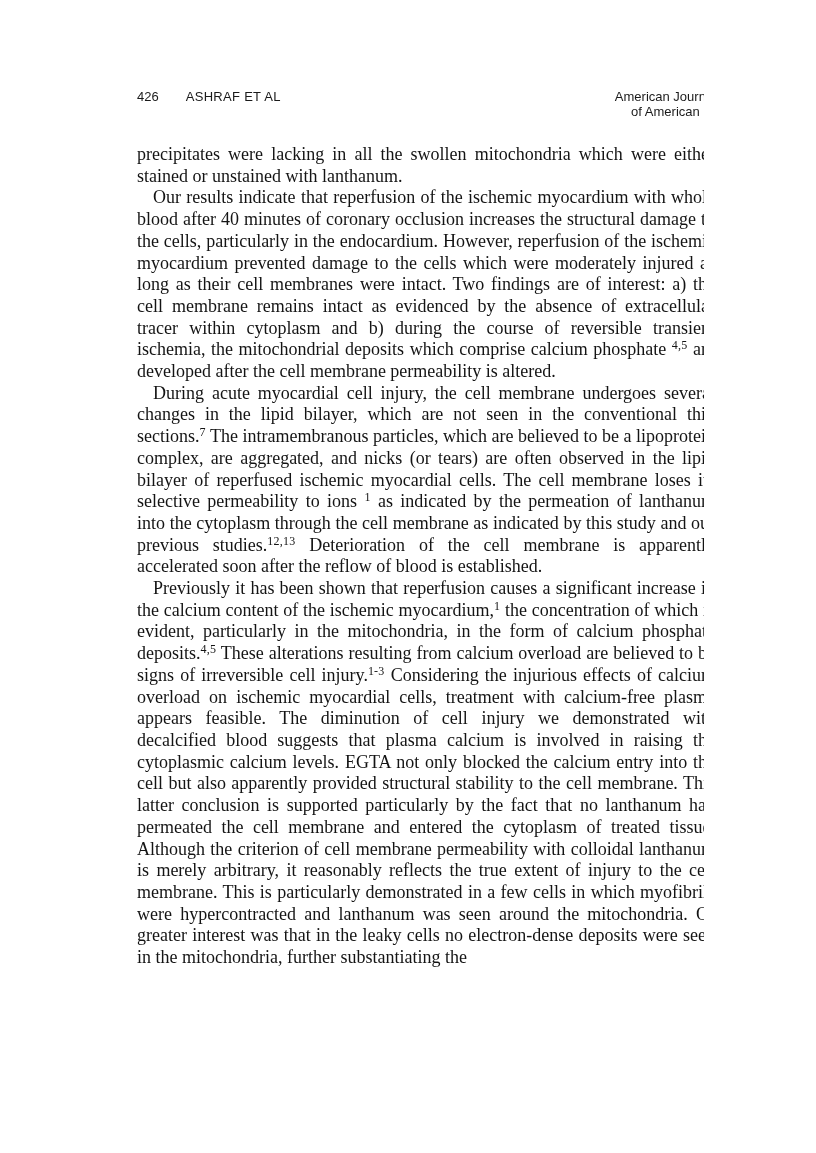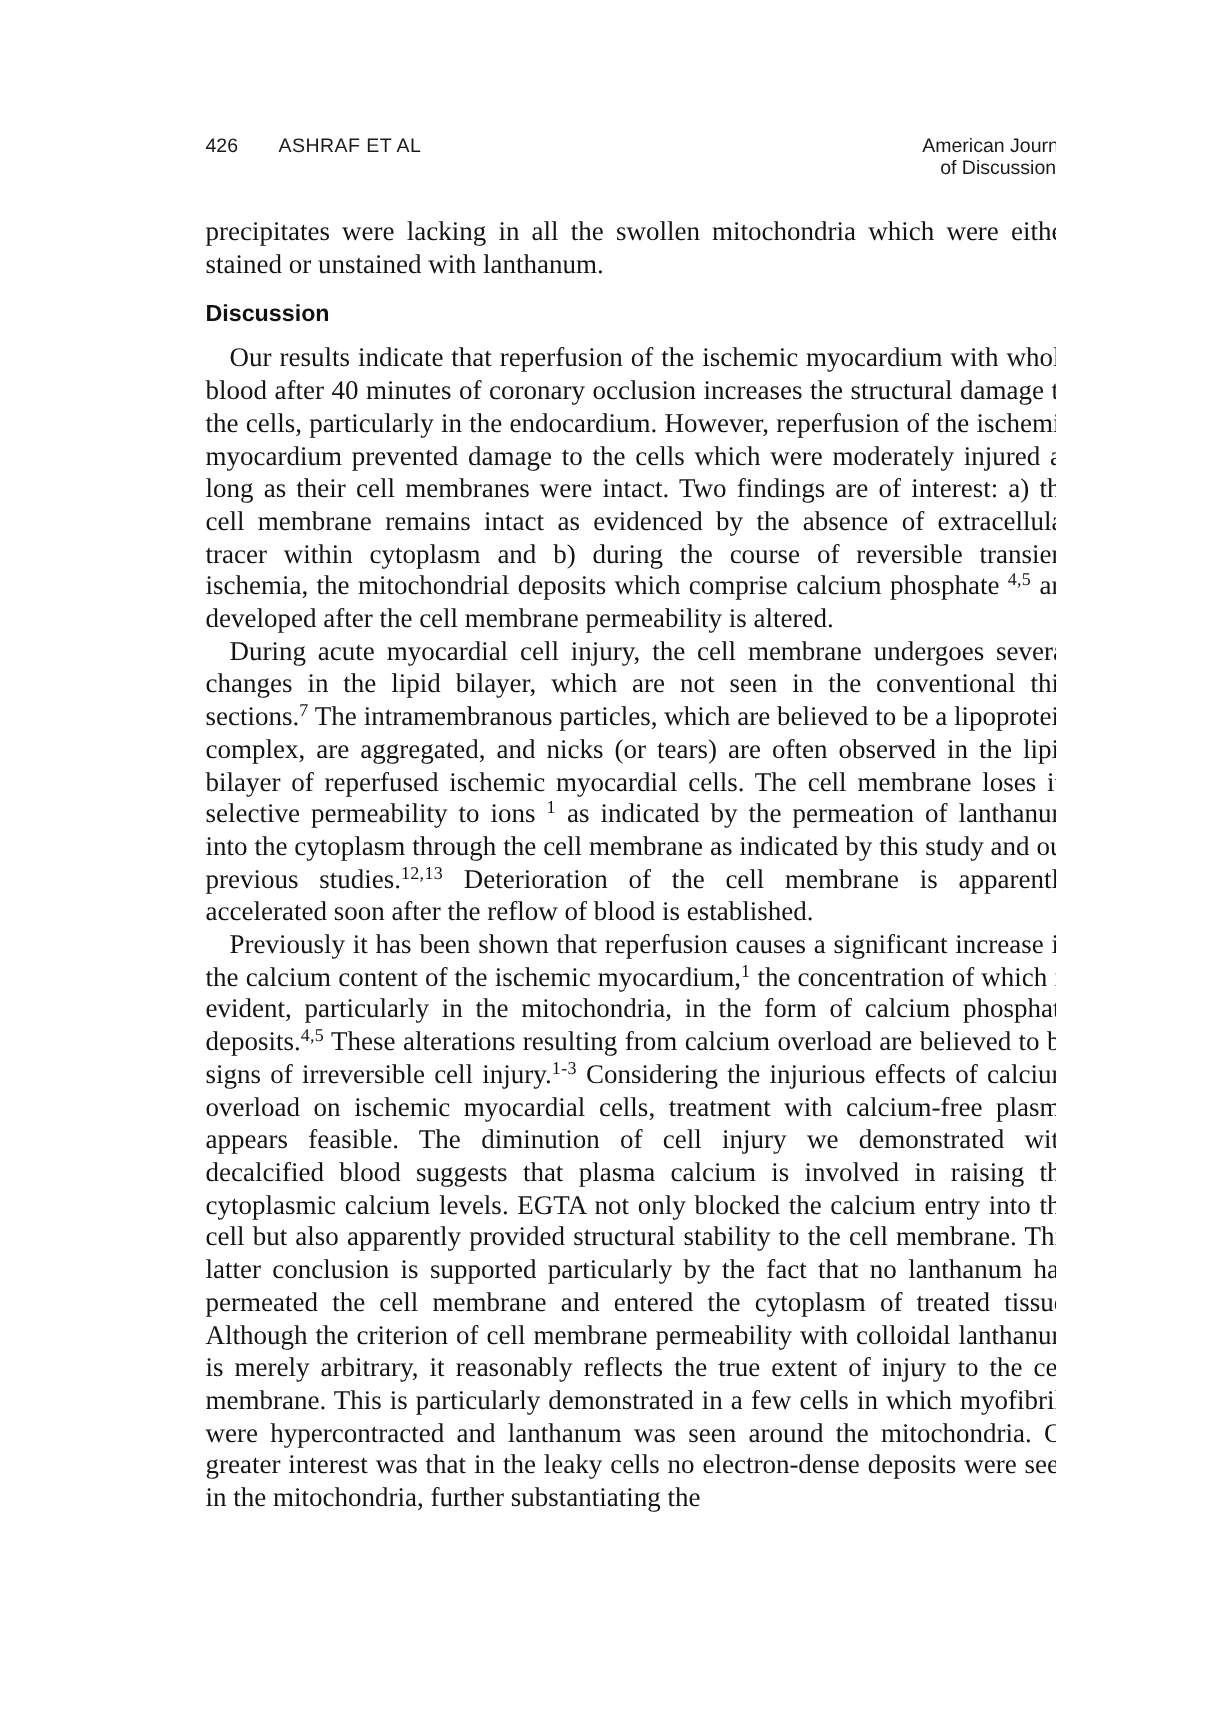--- a/index.html
+++ b/index.html
@@ -73,28 +73,27 @@
 
 <div class="page">
 
   <header class="page-header">
     <div class="header-left">
       <span class="page-number">426</span>
       <span class="running-title">ASHRAF ET AL</span>
     </div>
     <div class="journal-name">
       <div>American Journal</div>
-      <div>of Discussion</div>
+      <div>of American</div>
     </div>
   </header>
 
   <main class="text-column">
     <p class="para no-indent">precipitates were lacking in all the swollen mitochondria which were either stained or unstained with lanthanum.</p>
 
-    <h2 class="section-heading">Discussion</h2>
 
     <p class="para">Our results indicate that reperfusion of the ischemic myocardium with whole blood after 40 minutes of coronary occlusion increases the structural damage to the cells, particularly in the endocardium. However, reperfusion of the ischemic myocardium prevented damage to the cells which were moderately injured as long as their cell membranes were intact. Two findings are of interest: a) the cell membrane remains intact as evidenced by the absence of extracellular tracer within cytoplasm and b) during the course of reversible transient ischemia, the mitochondrial deposits which comprise calcium phosphate <sup>4,5</sup> are developed after the cell membrane permeability is altered.</p>
 
     <p class="para">During acute myocardial cell injury, the cell membrane undergoes several changes in the lipid bilayer, which are not seen in the conventional thin sections.<sup>7</sup> The intramembranous particles, which are believed to be a lipoprotein complex, are aggregated, and nicks (or tears) are often observed in the lipid bilayer of reperfused ischemic myocardial cells. The cell membrane loses its selective permeability to ions <sup>1</sup> as indicated by the permeation of lanthanum into the cytoplasm through the cell membrane as indicated by this study and our previous studies.<sup>12,13</sup> Deterioration of the cell membrane is apparently accelerated soon after the reflow of blood is established.</p>
 
     <p class="para">Previously it has been shown that reperfusion causes a significant increase in the calcium content of the ischemic myocardium,<sup>1</sup> the concentration of which is evident, particularly in the mitochondria, in the form of calcium phosphate deposits.<sup>4,5</sup> These alterations resulting from calcium overload are believed to be signs of irreversible cell injury.<sup>1-3</sup> Considering the injurious effects of calcium overload on ischemic myocardial cells, treatment with calcium-free plasma appears feasible. The diminution of cell injury we demonstrated with decalcified blood suggests that plasma calcium is involved in raising the cytoplasmic calcium levels. EGTA not only blocked the calcium entry into the cell but also apparently provided structural stability to the cell membrane. This latter conclusion is supported particularly by the fact that no lanthanum had permeated the cell membrane and entered the cytoplasm of treated tissue. Although the criterion of cell membrane permeability with colloidal lanthanum is merely arbitrary, it reasonably reflects the true extent of injury to the cell membrane. This is particularly demonstrated in a few cells in which myofibrils were hypercontracted and lanthanum was seen around the mitochondria. Of greater interest was that in the leaky cells no electron-dense deposits were seen in the mitochondria, further substantiating the</p>
   </main>
 
 </div>
 

